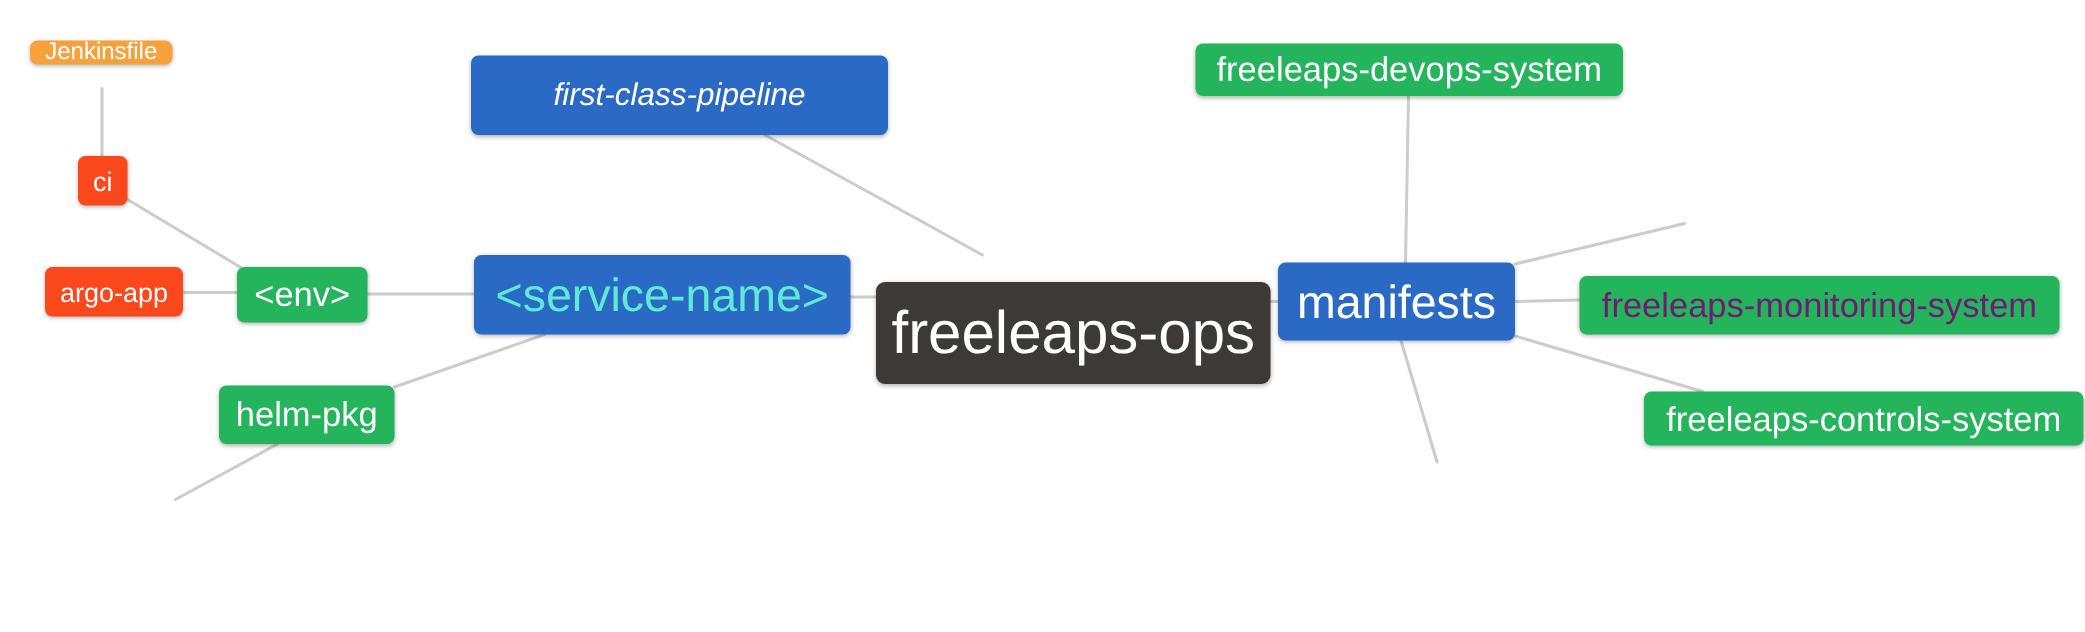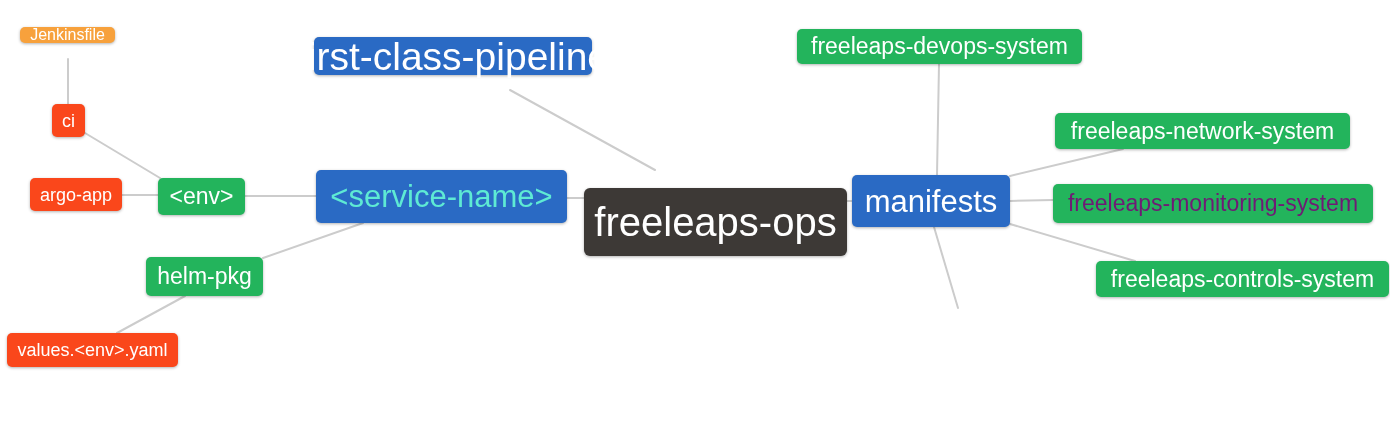--- a/index.html
+++ b/index.html
@@ -50,26 +50,24 @@
       <line x1="567" y1="198" x2="584" y2="198" stroke="#CCCCCC" stroke-width="2" stroke-linecap="round"></line>
       <line x1="510" y1="90" x2="655" y2="170" stroke="#CCCCCC" stroke-width="2" stroke-linecap="round"></line>
       <line x1="847" y1="201" x2="852" y2="201" stroke="#CCCCCC" stroke-width="2" stroke-linecap="round"></line>
       <line x1="937" y1="175" x2="939" y2="64" stroke="#CCCCCC" stroke-width="2" stroke-linecap="round"></line>
       <line x1="1010" y1="176" x2="1123" y2="149" stroke="#CCCCCC" stroke-width="2" stroke-linecap="round"></line>
       <line x1="1010" y1="201" x2="1053" y2="200" stroke="#CCCCCC" stroke-width="2" stroke-linecap="round"></line>
       <line x1="1010" y1="224" x2="1135" y2="261" stroke="#CCCCCC" stroke-width="2" stroke-linecap="round"></line>
       <line x1="934" y1="227" x2="958" y2="308" stroke="#CCCCCC" stroke-width="2" stroke-linecap="round"></line>
     </svg>
 <div class="node root" style="left: 584px; top: 170px; width: 263px; height: 68px; font-size: 40px; background: rgb(61, 57, 54); color: rgb(255, 255, 255); margin-top: 18px;">freeleaps-ops</div>
-    <div class="node" style="left: 314px; top: 37px; width: 278px; height: 38px; font-size: 39px; background: rgb(42, 106, 196); color: rgb(255, 255, 255);">first-class-pipeline</div>
+    <div class="node" style="left: 314px; top: 37px; width: 278px; height: 53px; font-size: 21px; background: rgb(42, 106, 196); color: rgb(255, 255, 255); font-style: italic;">first-class-pipeline</div>
     <div class="node" style="left: 316px; top: 170px; width: 251px; height: 53px; font-size: 31px; background: rgb(42, 106, 196); color: #5eead4;">&lt;service-name&gt;</div>
     <div class="node" style="left: 852px; top: 175px; width: 158px; height: 52px; font-size: 31px; background: rgb(42, 106, 196); color: rgb(255, 255, 255);">manifests</div>
     <div class="node" style="left: 158px; top: 178px; width: 87px; height: 37px; font-size: 23px; background: rgb(35, 180, 92); color: rgb(255, 255, 255);">&lt;env&gt;</div>
     <div class="node" style="left: 146px; top: 257px; width: 117px; height: 39px; font-size: 23px; background: rgb(35, 180, 92); color: rgb(255, 255, 255);">helm-pkg</div>
     <div class="node" style="left: 797px; top: 29px; width: 285px; height: 35px; font-size: 23px; background: rgb(35, 180, 92); color: rgb(255, 255, 255);">freeleaps-devops-system</div>
-    <div class="node" style="left: 1055px; top: 113px; width: 295px; height: 36px; font-size: 23px; background: rgb(35, 180, 92); color: rgb(255, 255, 255);">freeleaps-network-system</div>
     <div class="node" style="left: 1053px; top: 184px; width: 320px; height: 39px; font-size: 23px; background: rgb(35, 180, 92); color: #701a75; text-align: right;">freeleaps-monitoring-system</div>
     <div class="node" style="left: 1062px; top: 261px; width: 293px; height: 36px; font-size: 23px; background: rgb(35, 180, 92); color: rgb(255, 255, 255); margin-left: 34px;">freeleaps-controls-system</div>
     <div class="node" style="left: 52px; top: 104px; width: 33px; height: 33px; font-size: 18px; background: rgb(250, 71, 27); color: rgb(255, 255, 255);">ci</div>
     <div class="node" style="left: 30px; top: 178px; width: 92px; height: 33px; font-size: 18px; background: rgb(250, 71, 27); color: rgb(255, 255, 255);">argo-app</div>
-    <div class="node" style="left: 7px; top: 333px; width: 171px; height: 34px; font-size: 18px; background: rgb(250, 71, 27); color: rgb(255, 255, 255);">values.&lt;env&gt;.yaml</div>
     <div class="node" style="left: 20px; top: 27px; width: 95px; height: 16px; font-size: 16px; background: rgb(247, 161, 60); color: rgb(255, 255, 255);">Jenkinsfile</div>
   </div>
 
 </body></html>

